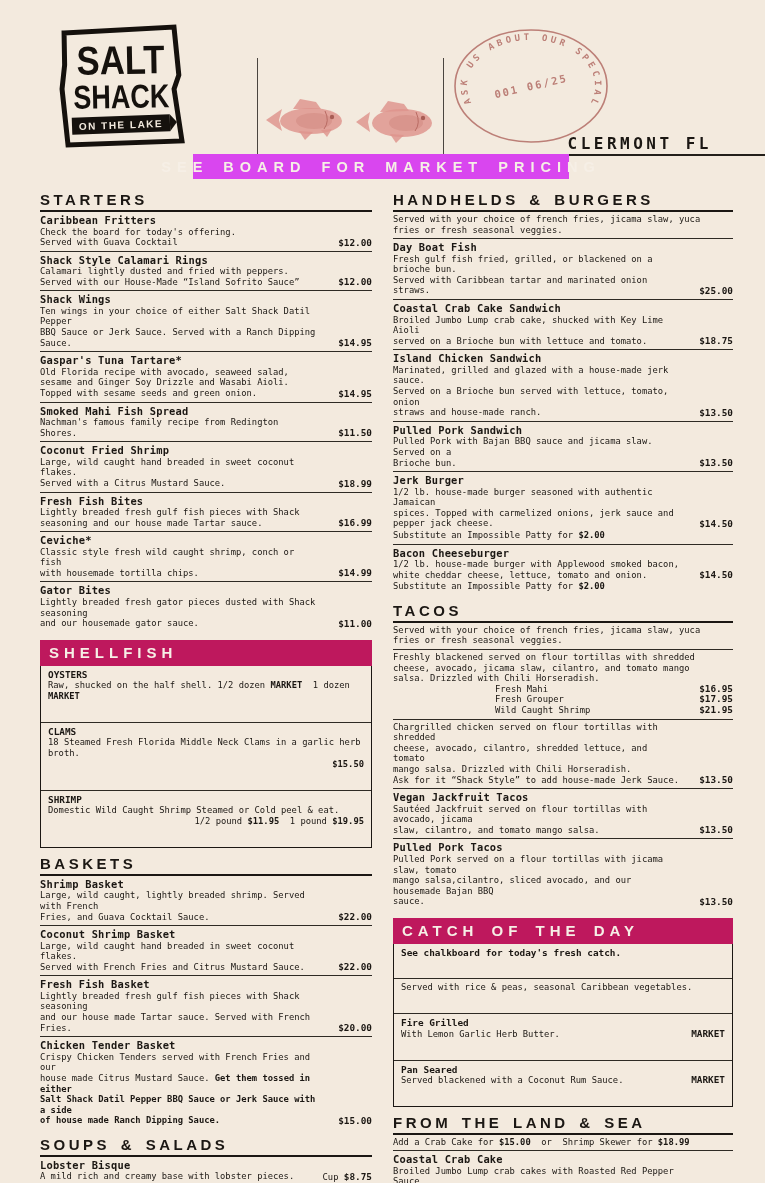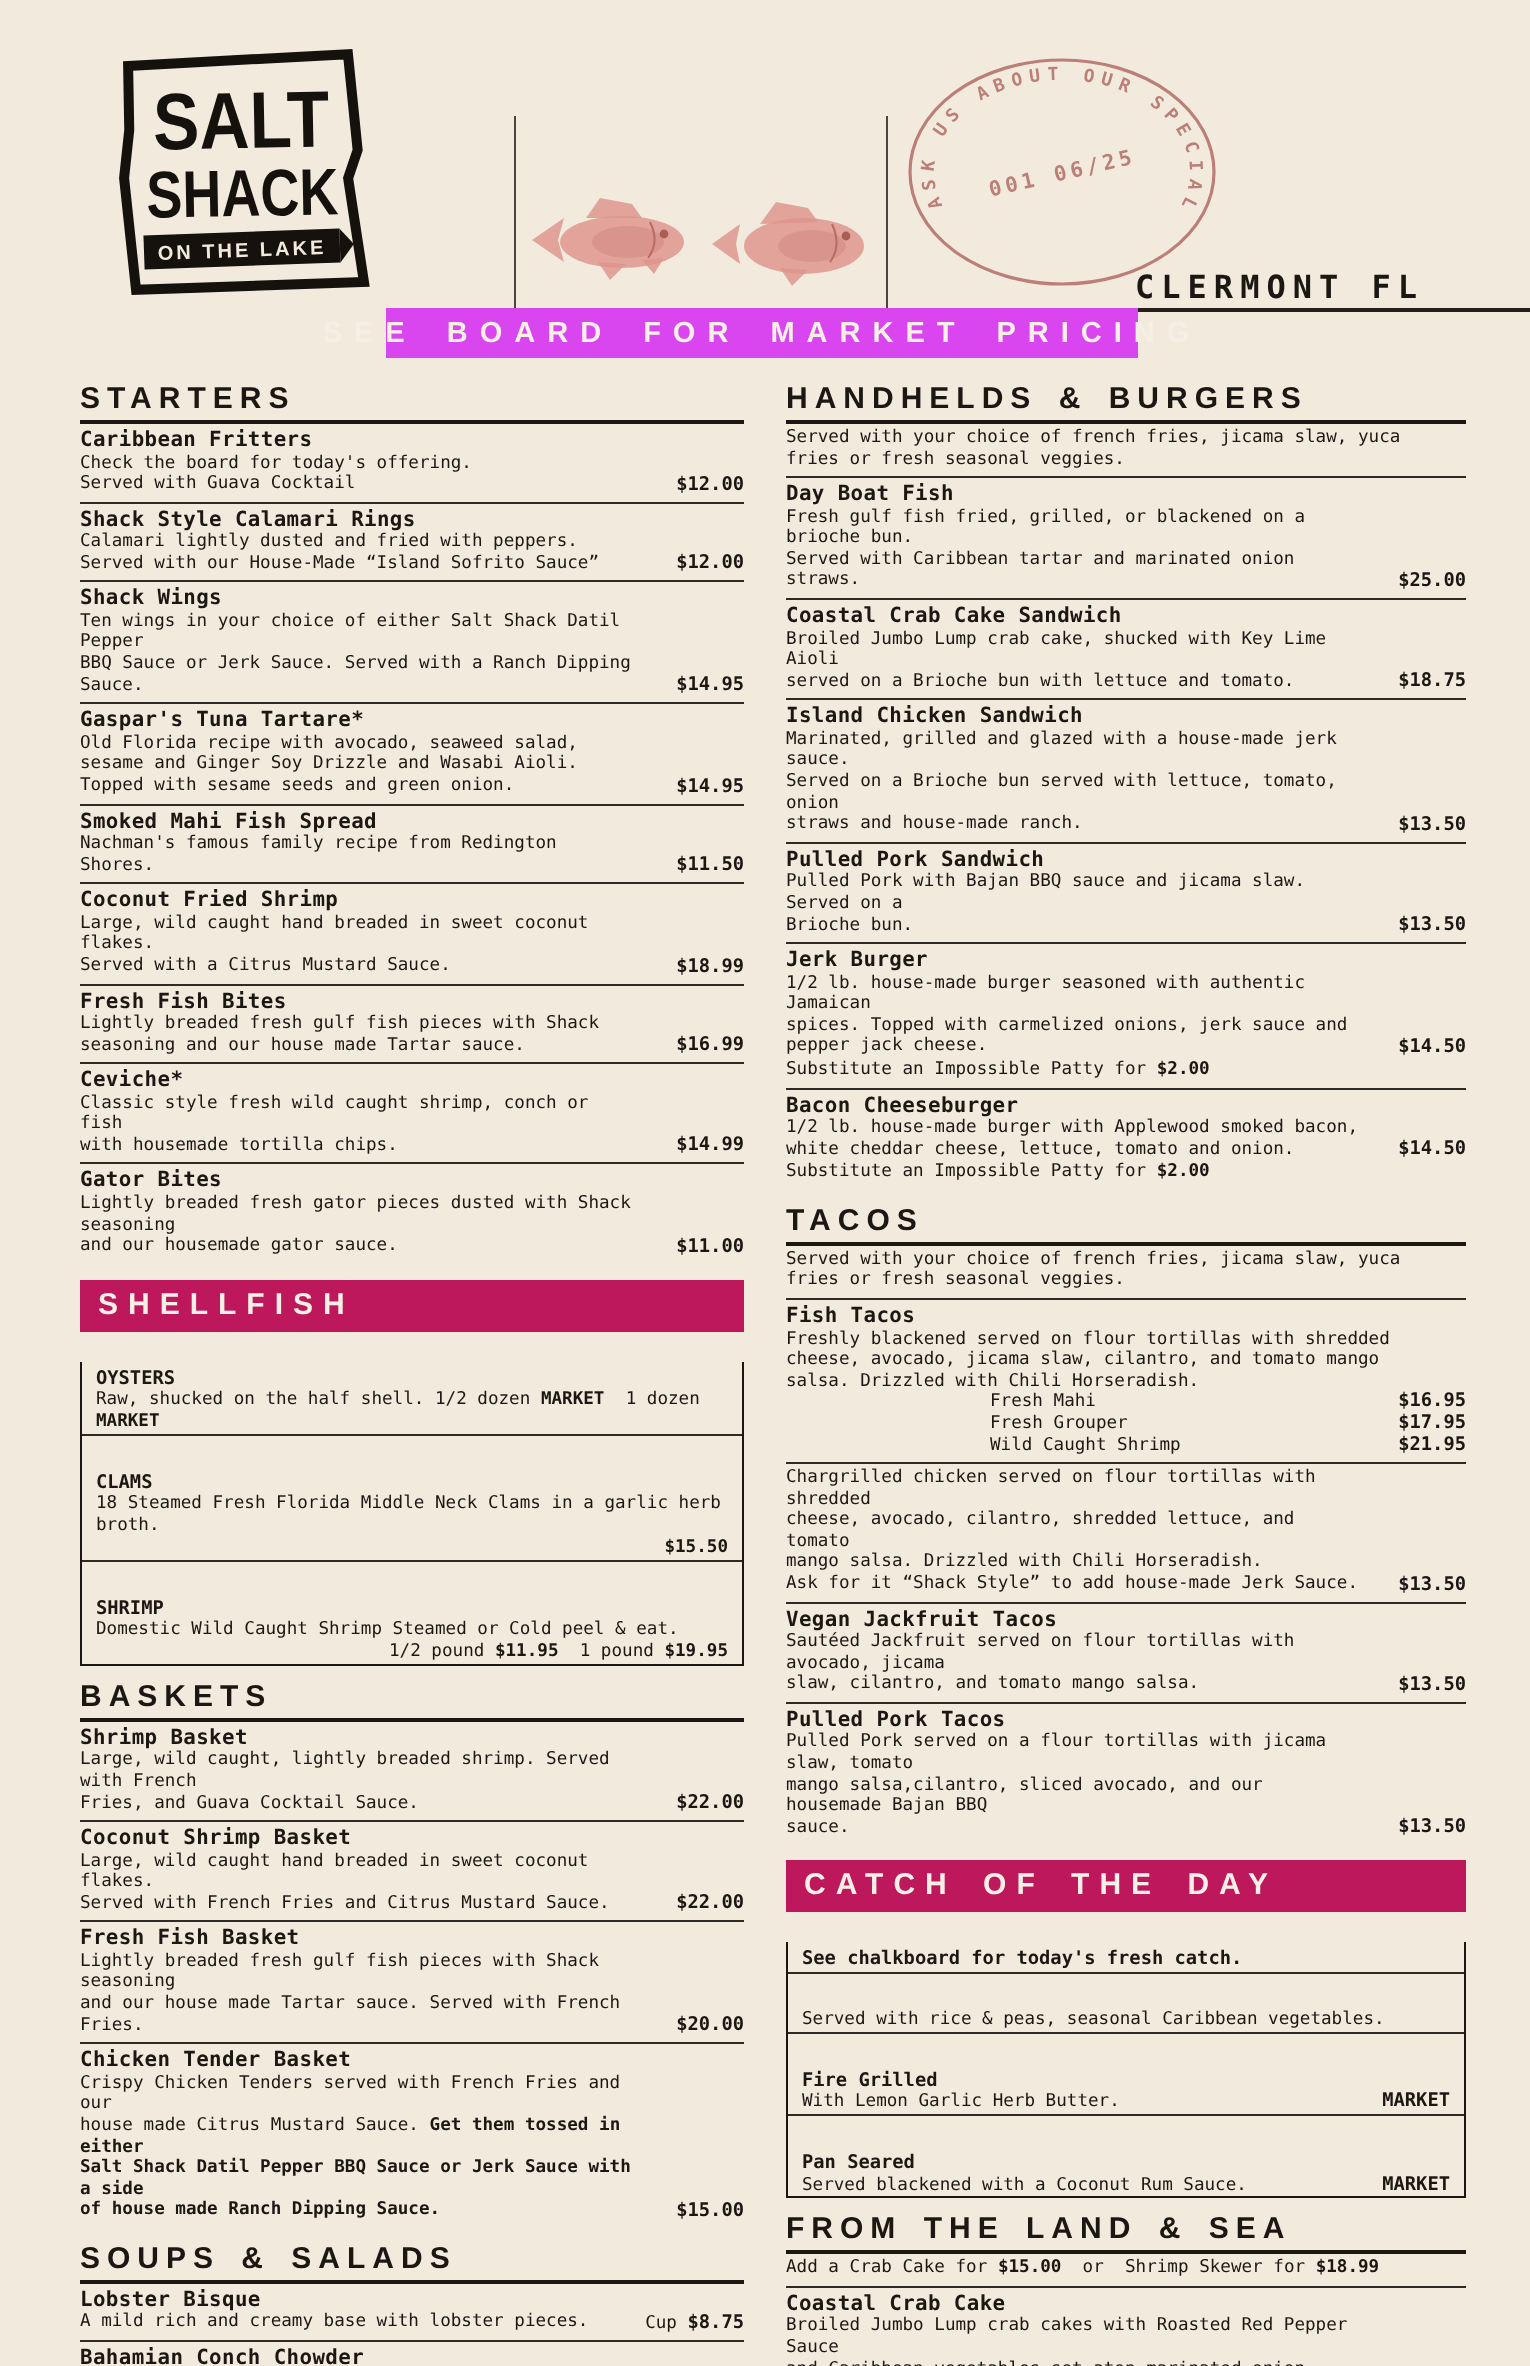--- a/index.html
+++ b/index.html
@@ -43,21 +43,21 @@
   .sub-row{position:relative;font-size:8.8px;line-height:10.6px;padding-right:54px;}
   .sub-row.indent .sub-label{margin-left:102px;}
   .sub-price{position:absolute;right:0;bottom:0;font-weight:bold;font-size:9.4px;}
   .item-note{font-size:8.8px;line-height:10.6px;margin-top:1px;}
   
   .boxed-section{margin-top:8px;}
   .box-banner{background:#be185d;color:#f6efe6;font-family:"Liberation Sans",sans-serif;
      font-weight:bold;font-size:15px;letter-spacing:5px;word-spacing:4px;
      padding:4px 0 5px 9px;white-space:nowrap;}
   .box-body{border:1.5px solid #1b1713;border-top:none;}
-  .box-row{position:relative;border-bottom:1px solid #2e2a24;padding:3px 7px 0;margin-top:15px;}
+  .box-row{position:relative;border-bottom:1px solid #2e2a24;padding:3px 7px 20px;}
   .box-row:last-child{border-bottom:none;}
   .box-row-name{font-weight:bold;font-size:9.4px;line-height:11.5px;}
   .box-line{position:relative;font-size:8.8px;line-height:10.8px;white-space:pre-wrap;}
   .box-line.right{text-align:right;}
   .box-line.pad{padding-right:54px;}
   .line-price{position:absolute;right:0;bottom:0;font-weight:bold;font-size:9.4px;}
   .b{font-weight:bold;}
 </style>
 </head>
 <body>
@@ -333,21 +333,20 @@
               <span class="item-price"><span>$14.50</span></span>
             </div>
             <div class="item-note"><span>Substitute an Impossible Patty for </span><span class="b">$2.00</span><span></span></div>
           </div>
         </section>
         <section class="menu-section">
           <div class="section-title">TACOS</div>
           <div class="section-intro"><span>Served with your choice of french fries, jicama slaw, yuca
 fries or fresh seasonal veggies.</span></div>
           <div class="menu-item">
-            <div class="item-name">Fish Tacos</div>
             <div class="desc-wrap">
               <div class="item-desc"><span>Freshly blackened served on flour tortillas with shredded
 cheese, avocado, jicama slaw, cilantro, and tomato mango
 salsa. Drizzled with Chili Horseradish.</span></div>
             </div>
             <div class="sub-row indent"><span class="sub-label">Fresh Mahi</span><span class="sub-price">$16.95</span></div>
             <div class="sub-row indent"><span class="sub-label">Fresh Grouper</span><span class="sub-price">$17.95</span></div>
             <div class="sub-row indent"><span class="sub-label">Wild Caught Shrimp</span><span class="sub-price">$21.95</span></div>
           </div>
           <div class="menu-item">

